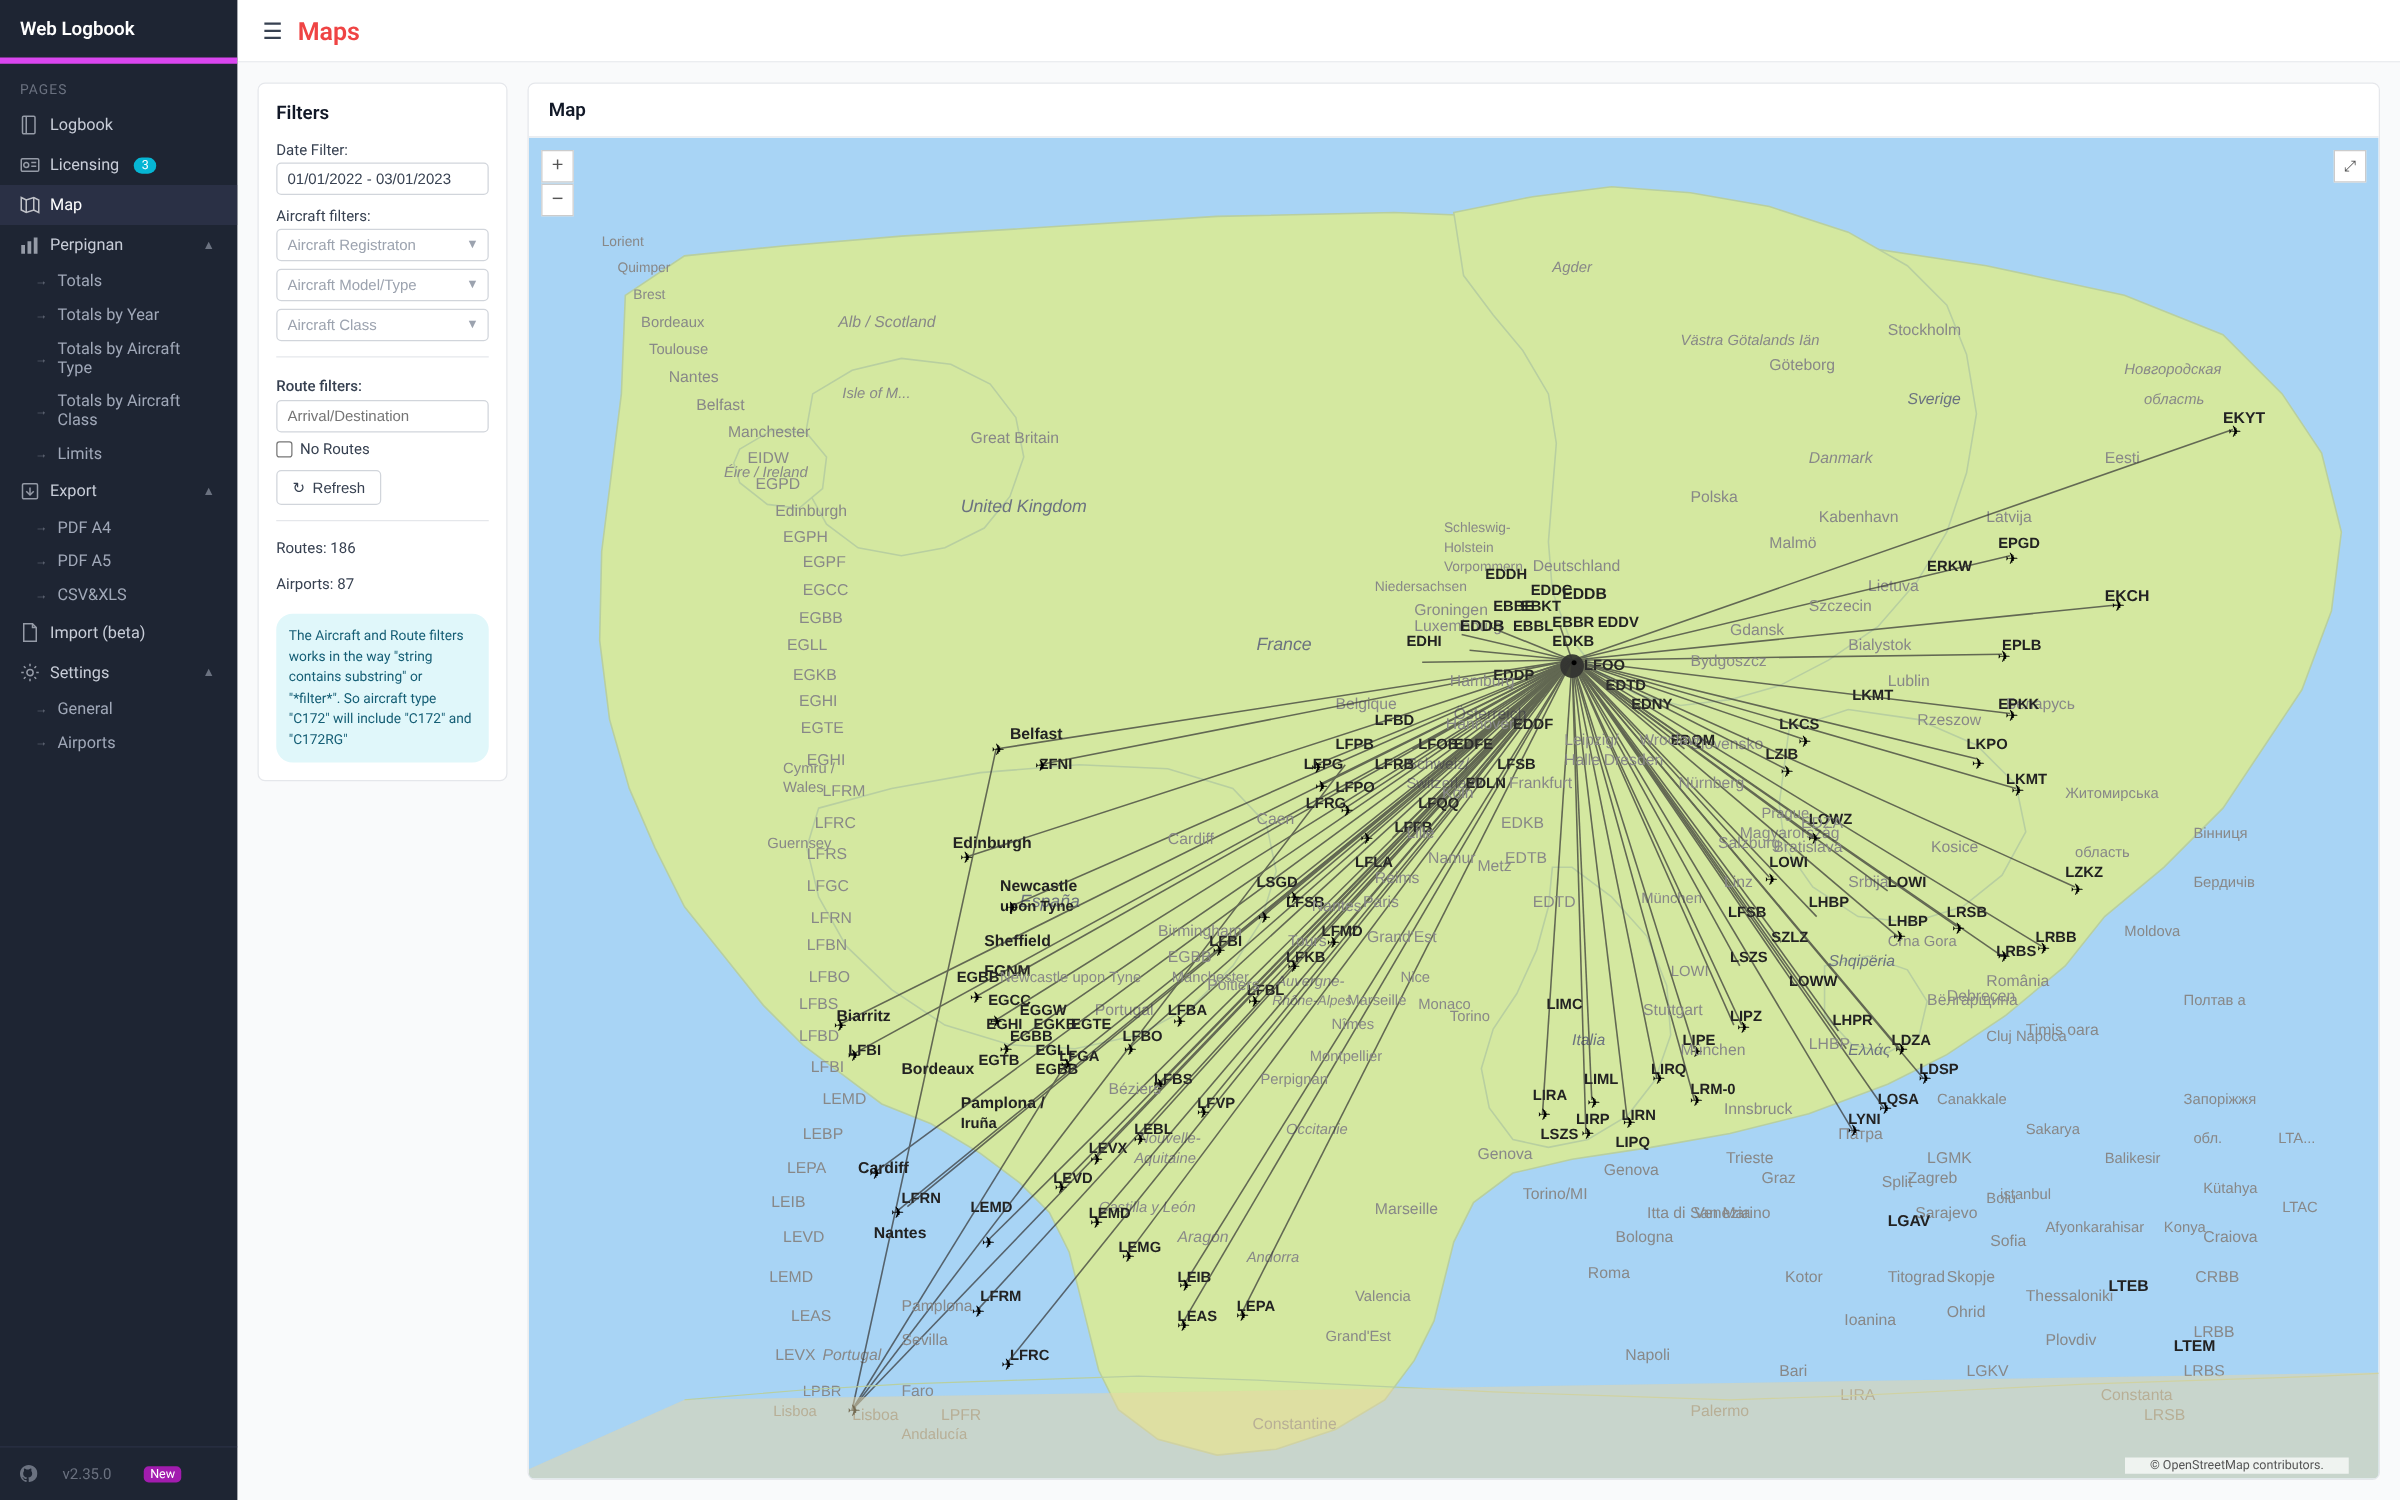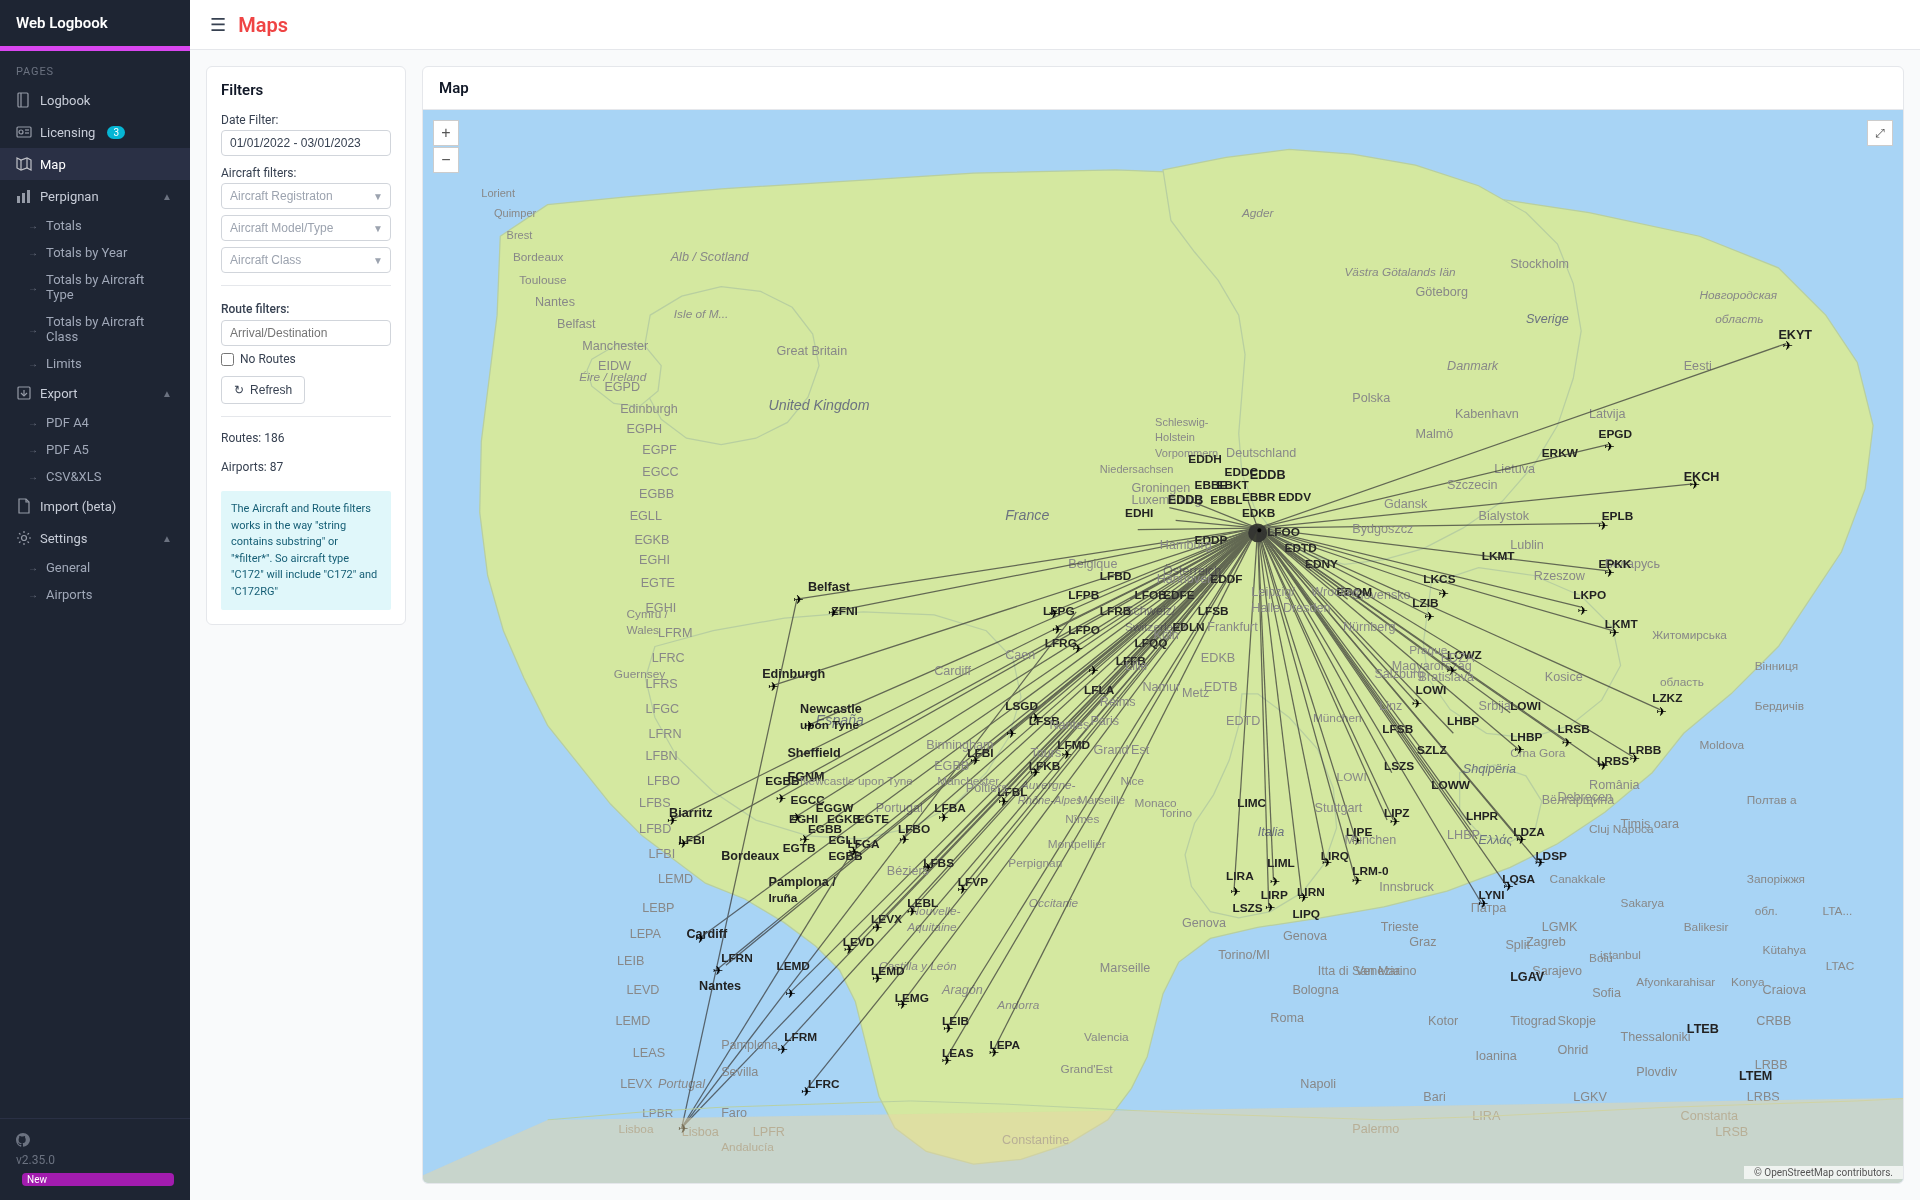--- a/index.html
+++ b/index.html
@@ -68,23 +68,23 @@
       font-size: 10px;
       padding: 1px 5px;
       margin-left: 6px;
     }
     .sidebar-version {
       margin-top: auto;
       padding: 14px 16px;
       font-size: 12px;
       color: #6b7280;
       display: flex;
-      gap: 6px;
+      align-items: center;
+      gap: 20px;
       border-top: 1px solid #2a3045;
-      flex-direction: column;
     }
 
     
     #main {
       flex: 1;
       display: flex;
       flex-direction: column;
       overflow: hidden;
     }
     #topbar {
@@ -194,21 +194,21 @@
       cursor: pointer;
       width: fit-content;
     }
     .stats-text {
       font-size: 12px;
       color: #374151;
       line-height: 1.6;
     }
     .info-box {
       background: #e0f7fa;
-      border-radius: 2px;
+      border-radius: 13px;
       padding: 10px;
       font-size: 11px;
       color: #155e75;
       line-height: 1.5;
       margin-top: 4px;
     }
     .filter-divider { height: 1px; background: #e5e7eb; margin: 2px 0; }
 
     
     #map-panel {
@@ -270,25 +270,25 @@
       align-items: center;
       justify-content: center;
       cursor: pointer;
       font-size: 12px;
       color: #555;
       z-index: 10;
     }
     .osm-attribution {
       position: absolute;
       bottom: 4px;
-      right: 0;
+      right: 24px;
       font-size: 10px;
       color: #555;
       background: rgba(255,255,255,0.7);
-      padding: 1px 10px;
+      padding: 1px 20px;
       z-index: 10;
     }
   </style>
 </head>
 <body>
 
 <nav id="sidebar">
   <div id="sidebar-logo">Web Logbook</div>
 
   <div class="sidebar-section-label">Pages</div>

